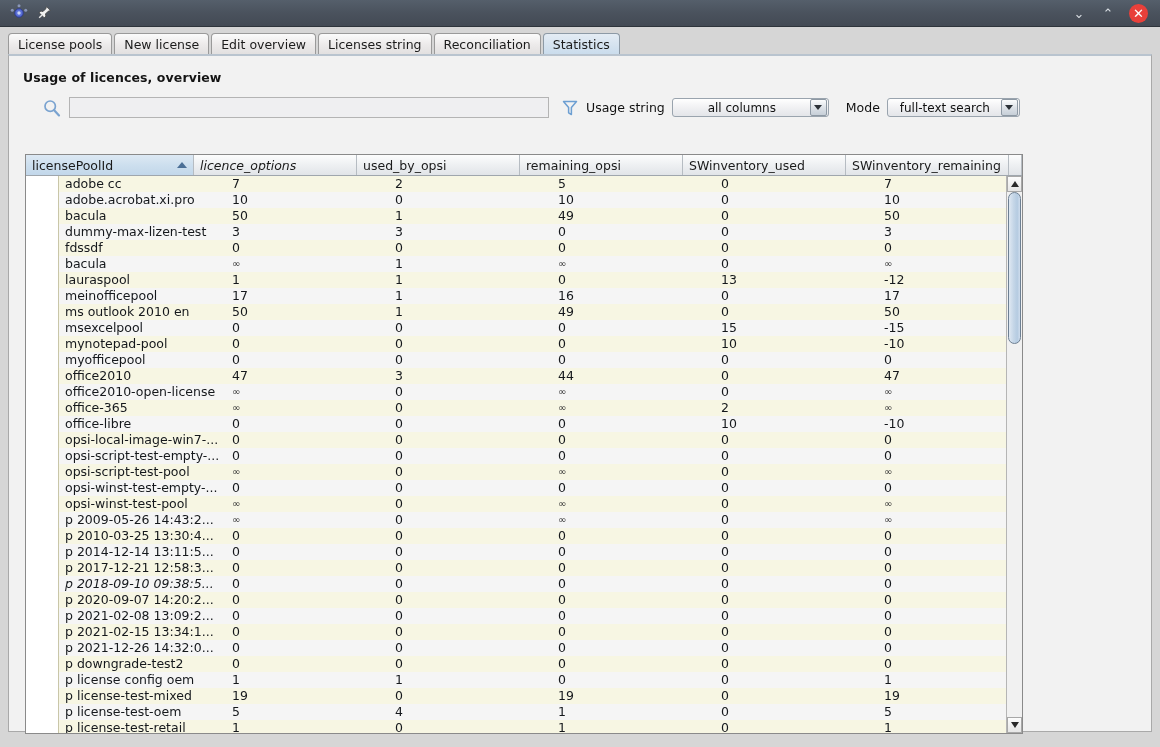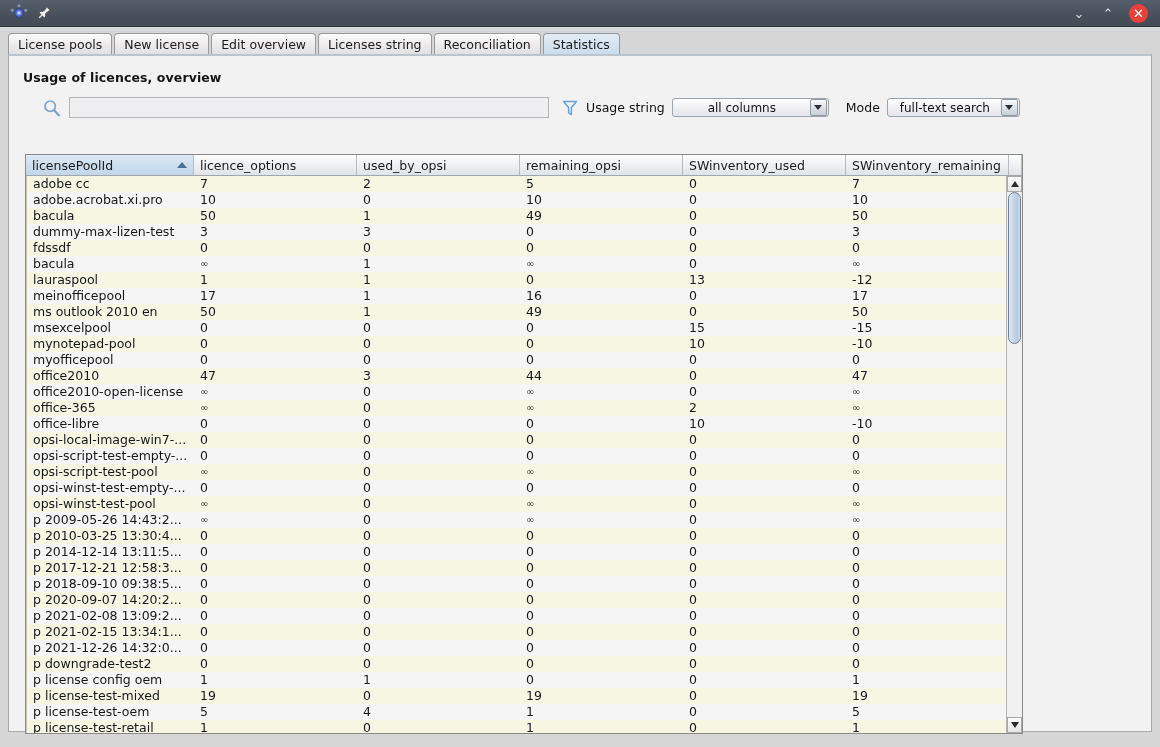--- a/index.html
+++ b/index.html
@@ -212,20 +212,21 @@
     width: 0; height: 0;
     border-left: 5px solid transparent;
     border-right: 5px solid transparent;
     border-bottom: 6px solid #4b6f96;
   }
   .tbody-scroll {
     flex: 1 1 auto;
     display: flex;
     overflow: hidden;
     position: relative;
+    margin-left: 32px;
   }
   .tbody {
     flex: 1 1 auto;
     overflow: hidden;
     background: #fff;
   }
   .tr { display: flex; height: 16px; }
   .tr.odd  { background: #f7f6e3; }
   .tr.even { background: #f5f5f5; }
   .td {
@@ -360,21 +361,21 @@
         </span>
     </span>
   </div>
 
   <div class="table-wrap">
     <div class="thead" id="thead">
         <div class="th sorted" style="width: 168px; flex: 0 0 168px;">
           <span>licensePoolId</span>
           <span class="sort-arrow"></span>
         </div>
-        <div class="th" style="width: 163px; flex: 0 0 163px;">
+        <div class="th" style="width: 163px; flex: 0 0 163px; font-style: italic;">
           <span>licence_options</span>
         </div>
         <div class="th" style="width: 163px; flex: 0 0 163px;">
           <span>used_by_opsi</span>
         </div>
         <div class="th" style="width: 163px; flex: 0 0 163px;">
           <span>remaining_opsi</span>
         </div>
         <div class="th" style="width: 163px; flex: 0 0 163px;">
           <span>SWinventory_used</span>
@@ -580,21 +581,21 @@
           </div>
           <div class="tr odd">
             <div class="td firstcell" style="width: 168px; flex: 0 0 168px;">p 2017-12-21 12:58:3...</div>
             <div class="td" style="width: 163px; flex: 0 0 163px;">0</div>
             <div class="td" style="width: 163px; flex: 0 0 163px;">0</div>
             <div class="td" style="width: 163px; flex: 0 0 163px;">0</div>
             <div class="td" style="width: 163px; flex: 0 0 163px;">0</div>
             <div class="td" style="width: 163px; flex: 0 0 163px;">0</div>
           </div>
           <div class="tr even">
-            <div class="td firstcell" style="width: 168px; flex: 0 0 168px;">p 2018-09-10 09:38:5...</div>
+            <div class="td firstcell" style="width: 168px; flex: 0 0 168px; font-style: italic;">p 2018-09-10 09:38:5...</div>
             <div class="td" style="width: 163px; flex: 0 0 163px;">0</div>
             <div class="td" style="width: 163px; flex: 0 0 163px;">0</div>
             <div class="td" style="width: 163px; flex: 0 0 163px;">0</div>
             <div class="td" style="width: 163px; flex: 0 0 163px;">0</div>
             <div class="td" style="width: 163px; flex: 0 0 163px;">0</div>
           </div>
           <div class="tr odd">
             <div class="td firstcell" style="width: 168px; flex: 0 0 168px;">p 2020-09-07 14:20:2...</div>
             <div class="td" style="width: 163px; flex: 0 0 163px;">0</div>
             <div class="td" style="width: 163px; flex: 0 0 163px;">0</div>

